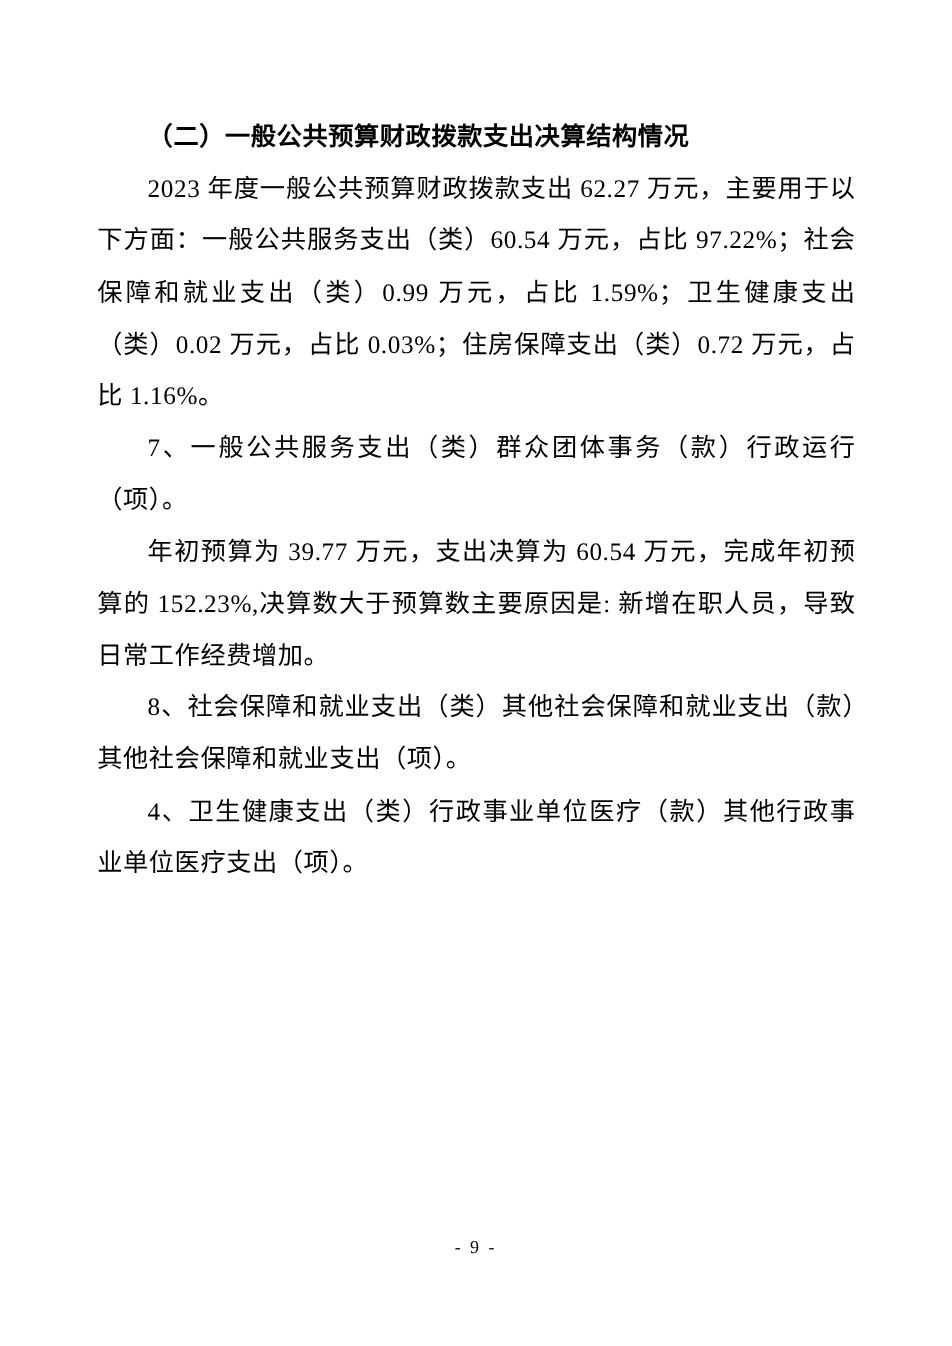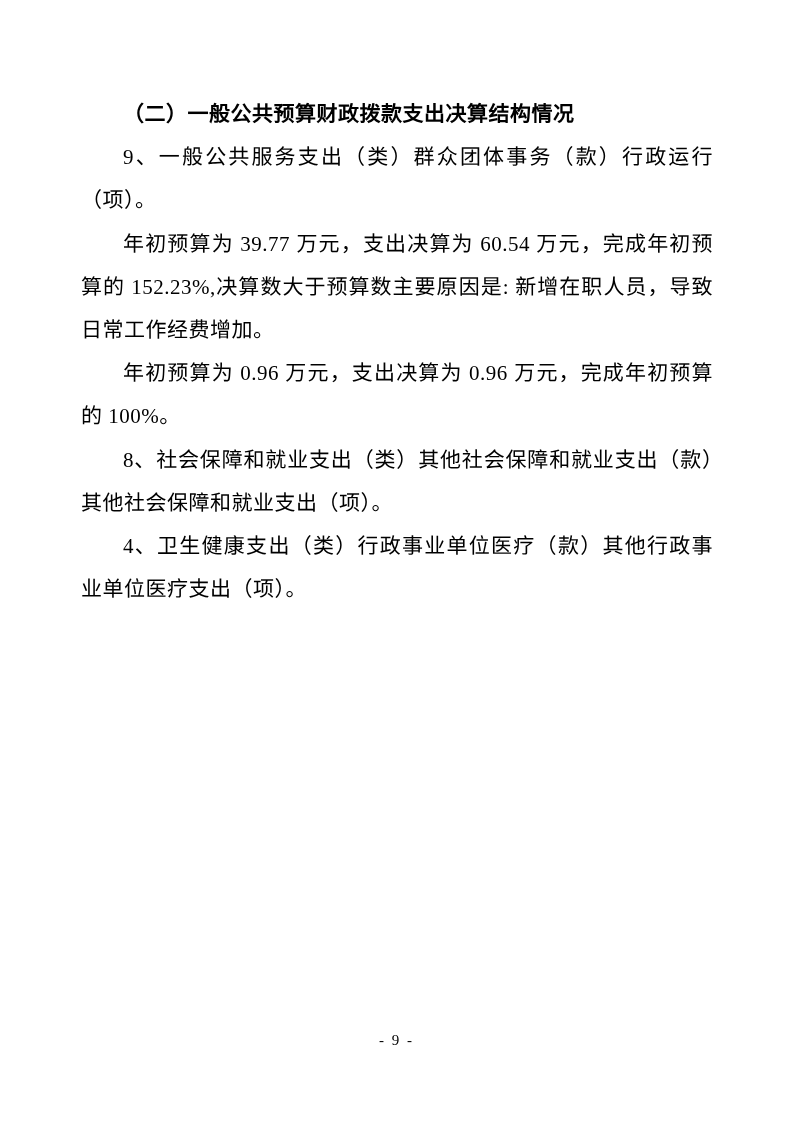--- a/index.html
+++ b/index.html
@@ -47,21 +47,21 @@
     letter-spacing: 2px;
     color: #000000;
   }
 </style>
 </head>
 <body>
 
 <div class="page">
   <div class="content">
     <p class="block heading">（二）一般公共预算财政拨款支出决算结构情况</p>
-    <p class="block">9、一般公共服务支出（类）群众团体事务（款）行政运行（项）。</p>
+    <p class="block">2023 年度一般公共预算财政拨款支出 62.27 万元，主要用于以下方面：一般公共服务支出（类）60.54 万元，占比 97.22%；社会保障和就业支出（类）0.99 万元，占比 1.59%；卫生健康支出（类）0.02 万元，占比 0.03%；住房保障支出（类）0.72 万元，占比 1.16%。</p>
+    <p class="block">7、一般公共服务支出（类）群众团体事务（款）行政运行（项）。</p>
     <p class="block">年初预算为 39.77 万元，支出决算为 60.54 万元，完成年初预算的 152.23%,决算数大于预算数主要原因是: 新增在职人员，导致日常工作经费增加。</p>
-    <p class="block">年初预算为 0.96 万元，支出决算为 0.96 万元，完成年初预算的 100%。</p>
     <p class="block">8、社会保障和就业支出（类）其他社会保障和就业支出（款）其他社会保障和就业支出（项）。</p>
     <p class="block">4、卫生健康支出（类）行政事业单位医疗（款）其他行政事业单位医疗支出（项）。</p>
   </div>
 
   <div class="footer">- 9 -</div>
 </div>
 
 </body></html>

